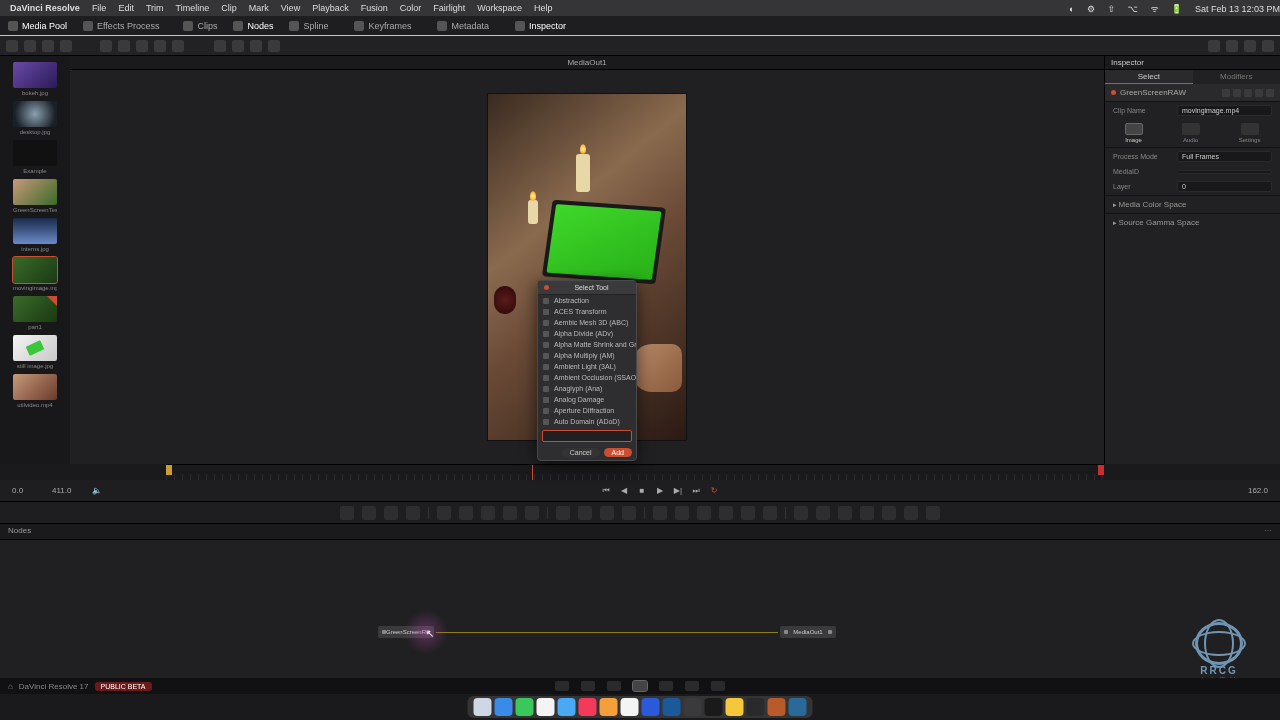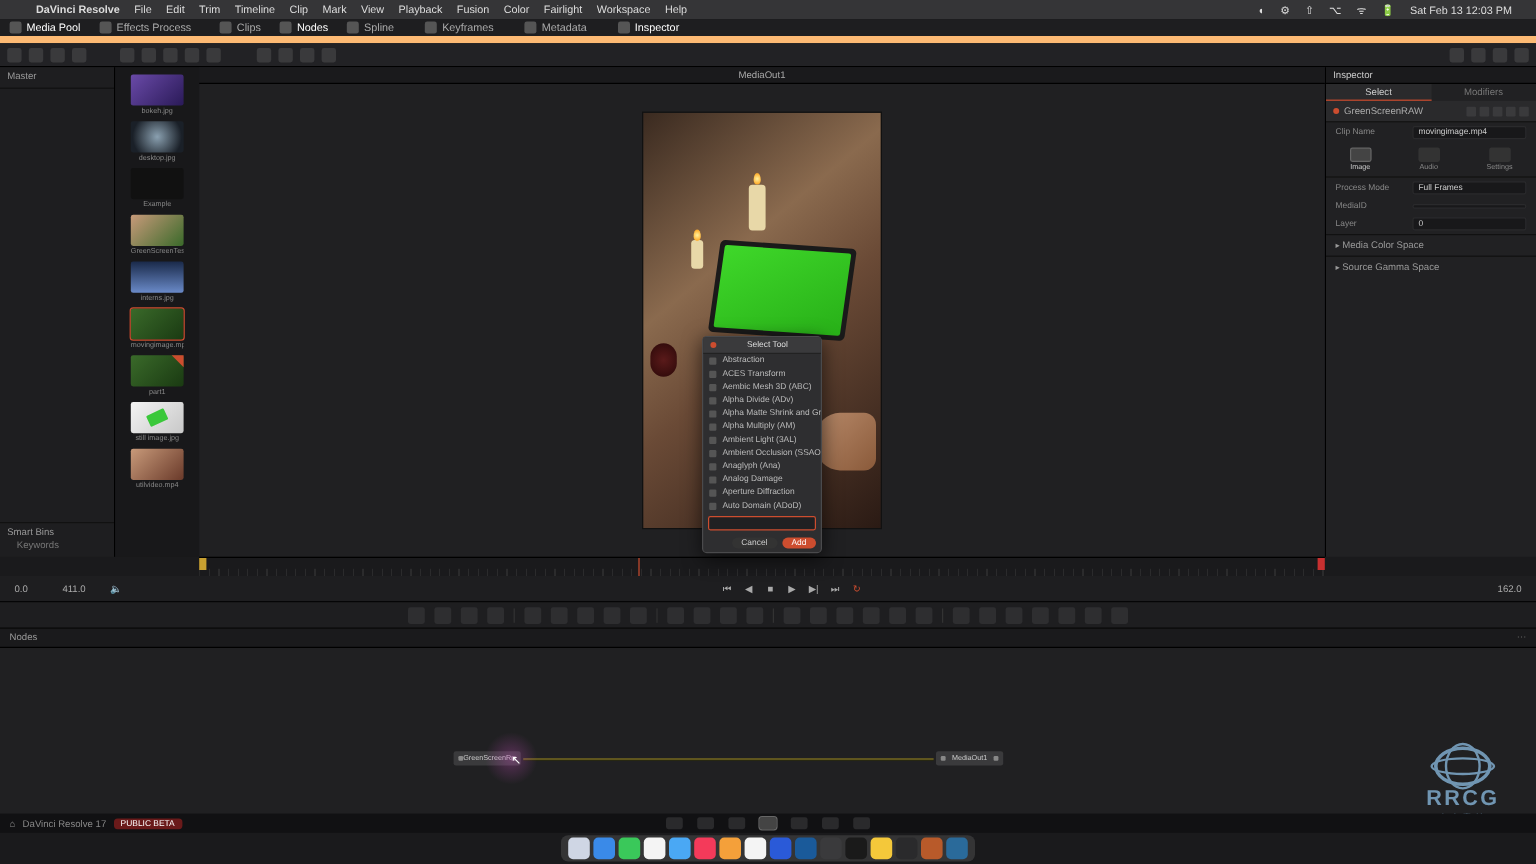--- a/index.html
+++ b/index.html
@@ -1,26 +1,26 @@
 <!DOCTYPE html>
 <html><head>
 <meta charset="utf-8">
 <style>
   * { margin:0; padding:0; box-sizing:border-box; font-family: -apple-system, Helvetica, Arial, sans-serif; }
   html,body { width:1280px; height:720px; background:#1a1a1c; color:#c8c8c8; font-size:10px; overflow:hidden; }
 
   
-  .mac-menubar { height:16px; background:#353537; display:flex; align-items:center; padding:0 20px; font-size:9px; color:#ddd;justify-content:center; }
+  .mac-menubar { height:16px; background:#353537; display:flex; align-items:center; padding:0 0; font-size:9px; color:#ddd;justify-content:center; }
   .mac-menubar .apple { margin-right:10px; }
   .mac-menubar .mitem { margin-right:12px; cursor:default; }
   .mac-menubar .spacer { flex:1; }
   .mac-menubar .right span { margin-left:10px; }
 
   
-  .tabbar { height:20px; background:#1e1e20; display:flex; align-items:center; border-bottom:6px solid #fdba74; font-size:9px; color:#aaa; }
+  .tabbar { height:20px; background:#1e1e20; display:flex; align-items:center; border-bottom:1px solid #fdba74; font-size:9px; color:#aaa; }
   .tabbar .tbtn { display:flex; align-items:center; gap:4px; padding:0 8px; height:100%; cursor:pointer; }
   .tabbar .tbtn.active { color:#fff; }
   .tabbar .chip { width:10px; height:10px; background:#555; border-radius:2px; }
   .tabbar .center { flex:1; text-align:center; color:#eee; }
   .tabbar .edited { color:#777; margin-left:6px; }
   .tabbar .right { display:flex; align-items:center; gap:10px; padding-right:8px; }
 
   
   .toolbar2 { height:20px; background:#222225; border-bottom:1px solid #000; display:flex; align-items:center; padding:0 6px; font-size:8px; color:#888; }
   .toolbar2 .grp { display:flex; align-items:center; gap:6px; }
@@ -130,21 +130,21 @@
   .subs { position:absolute; left:0; right:0; bottom:44px; text-align:center; pointer-events:none; text-shadow:0 1px 3px #000, 0 0 6px #000; }
   .subs .cn { font-size:22px; color:#fff; font-weight:500; }
   .subs .en { font-size:22px; color:#fff; font-style:italic; font-family:Georgia, serif; }
 
   
   .watermark { position:absolute; right:6px; bottom:34px; width:110px; height:64px; opacity:.65; pointer-events:none; display:flex; flex-direction:column; align-items:center; justify-content:center; }
   .watermark .globe { width:48px; height:48px; border:3px solid #9cd4ff; border-radius:50%; position:relative; }
   .watermark .globe::before,.watermark .globe::after { content:''; position:absolute; border:2px solid #9cd4ff; border-radius:50%; }
   .watermark .globe::before { inset:6px -6px; }
   .watermark .globe::after { inset:-6px 6px; }
-  .watermark .wm { font-size:18px; color:#9cd4ff; font-weight:700; letter-spacing:2px; }
+  .watermark .wm { font-size:10px; color:#9cd4ff; font-weight:700; letter-spacing:2px; }
   .watermark .wm2 { font-size:7px; color:#9cd4ff; letter-spacing:3px; }
 
   
   .statusbar { position:absolute; left:0; right:0; bottom:26px; height:16px; background:#111113; display:flex; align-items:center; padding:0 8px; font-size:8px; color:#888; }
   .statusbar .dr { display:flex; align-items:center; gap:6px; }
   .statusbar .badge { background:#6a1a1a; color:#fff; padding:1px 6px; border-radius:3px; font-size:7px; }
   .pages { position:absolute; left:50%; transform:translateX(-50%); display:flex; gap:12px; }
   .pages .pg { width:14px; height:10px; background:#2a2a2c; border-radius:2px; cursor:pointer; }
   .pages .pg.active { background:#444; outline:1px solid #666; }
 
@@ -230,28 +230,20 @@
   <div class="spacer"></div>
   <div class="grp">
     <span class="ico"></span>
     <span class="ico"></span>
     <span class="ico"></span>
     <span class="ico"></span>
   </div>
 </div>
 
 <div class="main">
-  <div class="leftcol">
-    <div class="lhead">Master</div>
-    <div class="lcontent"></div>
-    <div class="smartbins">
-      <div>Smart Bins</div>
-      <div class="sb">Keywords</div>
-    </div>
-  </div>
 
   <div class="medialist" id="medialist">
       <div class="thumb">
         <div class="timg" style="background: linear-gradient(135deg, rgb(106, 74, 168), rgb(42, 26, 88));"></div>
         <div class="tlbl">bokeh.jpg</div>
       </div>
       <div class="thumb">
         <div class="timg" style="background: radial-gradient(circle, rgb(138, 160, 176) 0%, rgb(26, 32, 40) 80%);"></div>
         <div class="tlbl">desktop.jpg</div>
       </div>

